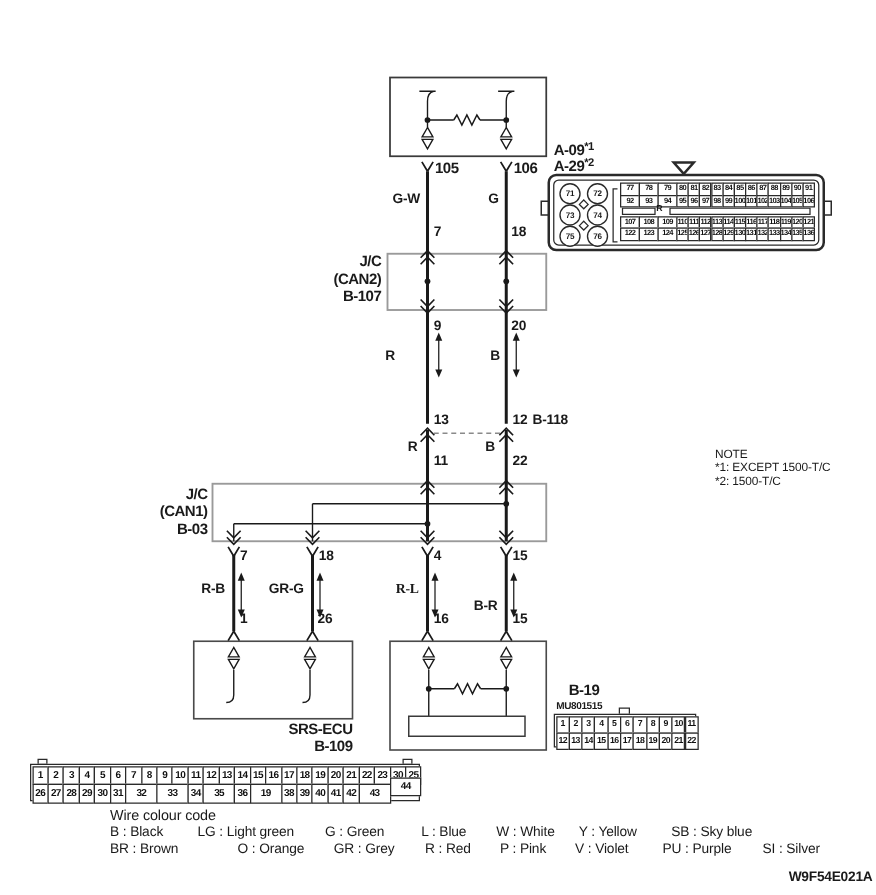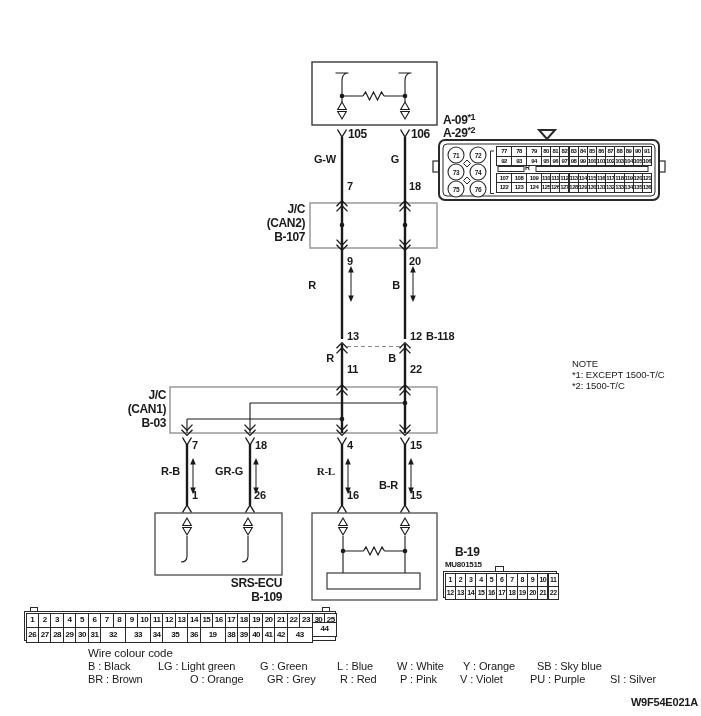--- a/index.html
+++ b/index.html
@@ -381,21 +381,21 @@
     </div>
   <div class="lbl" style="left:525px;top:164px;font-size:7px;font-weight:bold;">R</div>
 
   <div class="lbl txt" style="left:88px;top:647px;">Wire colour code</div>
   <div id="legend-row1">
       <div class="legend-item" style="left: 88px; top: 660px;">B : Black</div>
       <div class="legend-item" style="left: 158px; top: 660px;">LG : Light green</div>
       <div class="legend-item" style="left: 260px; top: 660px;">G : Green</div>
       <div class="legend-item" style="left: 337px; top: 660px;">L : Blue</div>
       <div class="legend-item" style="left: 397px; top: 660px;">W : White</div>
-      <div class="legend-item" style="left: 463px; top: 660px;">Y : Orange</div>
+      <div class="legend-item" style="left: 463px; top: 660px;">Y : Yellow</div>
       <div class="legend-item" style="left: 537px; top: 660px;">SB : Sky blue</div>
     </div>
   <div id="legend-row2">
       <div class="legend-item" style="left: 88px; top: 673px;">BR : Brown</div>
       <div class="legend-item" style="left: 190px; top: 673px;">O : Orange</div>
       <div class="legend-item" style="left: 267px; top: 673px;">GR : Grey</div>
       <div class="legend-item" style="left: 340px; top: 673px;">R : Red</div>
       <div class="legend-item" style="left: 400px; top: 673px;">P : Pink</div>
       <div class="legend-item" style="left: 460px; top: 673px;">V : Violet</div>
       <div class="legend-item" style="left: 530px; top: 673px;">PU : Purple</div>

